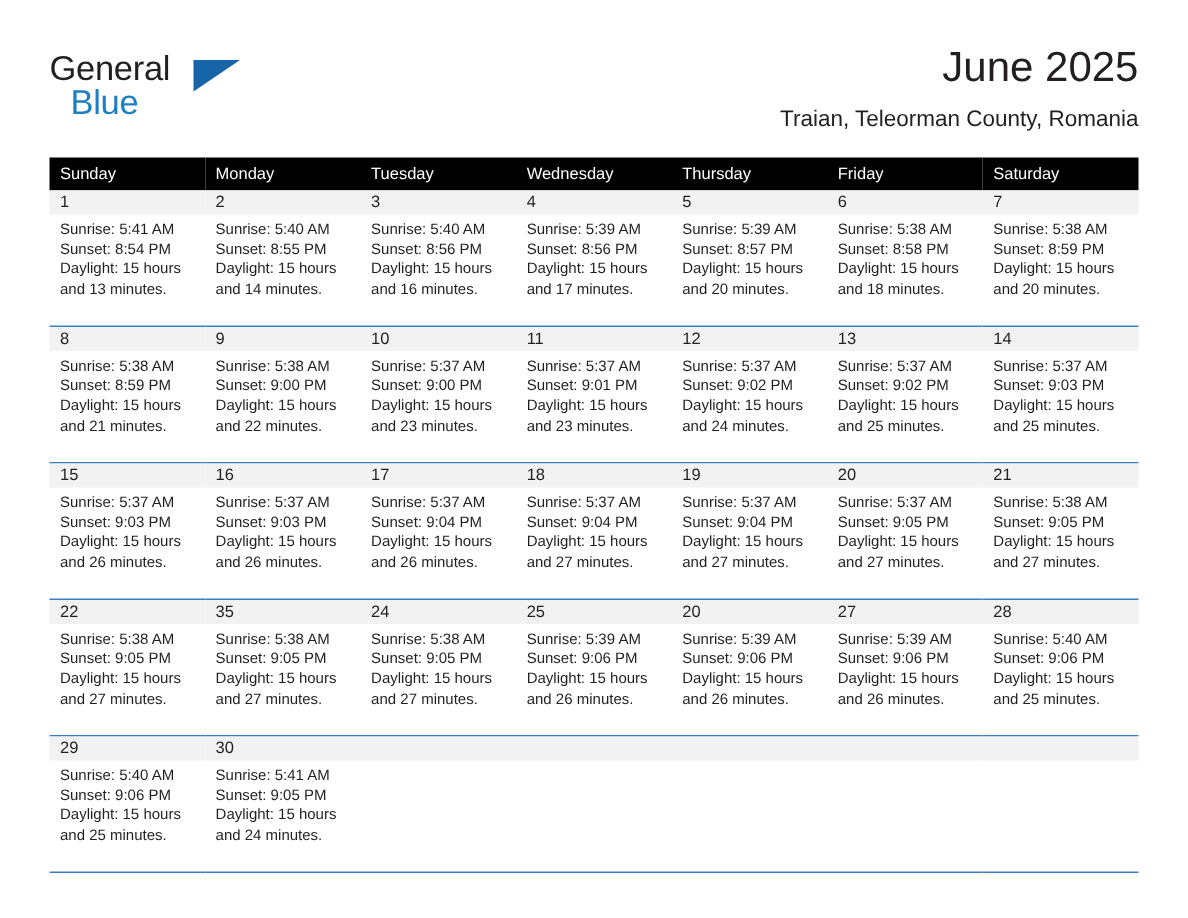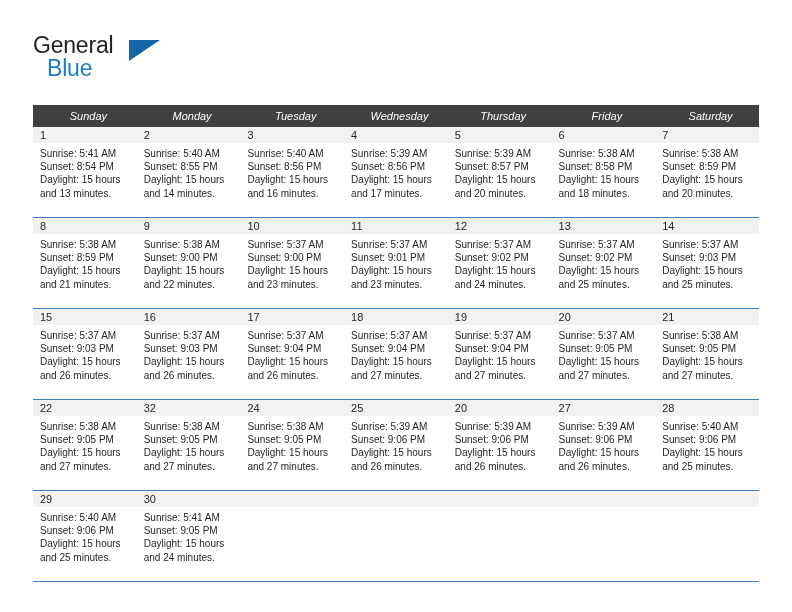--- a/index.html
+++ b/index.html
@@ -89,30 +89,29 @@
   
   .calendar {
     position: absolute;
     left: 33px;
     top: 105px;
     width: 726px;
     border-collapse: collapse;
     table-layout: fixed;
   }
   .calendar th {
-    background: #404040;
+    background: #000000;
     color: #ffffff;
     font-size: 11px;
     font-weight: normal;
-    text-align: center;
+    text-align: left;
     padding: 5px 0 5px 7px;
     height: 11px;
     line-height: 12px;
     border: none;
-    font-style: italic;
   }
   .calendar td {
     vertical-align: top;
     padding: 0;
     border: none;
     width: 103.7px;
     height: 90px;
     background: #ffffff;
   }
   .cell {
@@ -156,20 +155,24 @@
 <div class="page">
 
   <div class="header">
 
     <div class="brand">
       <span class="brand-general">General</span>
       <span class="brand-triangle"></span>
       <span class="brand-blue">Blue</span>
     </div>
 
+    <div class="title-block">
+      <div class="month-title">June 2025</div>
+      <div class="location-title">Traian, Teleorman County, Romania</div>
+    </div>
 
   </div>
 
   <table class="calendar">
     <thead>
       <tr class="headrow">
         <th>Sunday</th>
         <th>Monday</th>
         <th>Tuesday</th>
         <th>Wednesday</th>
@@ -427,21 +430,21 @@
             <div class="details">
               <div>Sunrise: 5:38 AM</div>
               <div>Sunset: 9:05 PM</div>
               <div>Daylight: 15 hours</div>
               <div>and 27 minutes.</div>
             </div>
           </div>
         </td>
         <td>
           <div class="cell">
-            <div class="daynum-bar">32</div>
+            <div class="daynum-bar">35</div>
             <div class="details">
               <div>Sunrise: 5:38 AM</div>
               <div>Sunset: 9:05 PM</div>
               <div>Daylight: 15 hours</div>
               <div>and 27 minutes.</div>
             </div>
           </div>
         </td>
         <td>
           <div class="cell">

